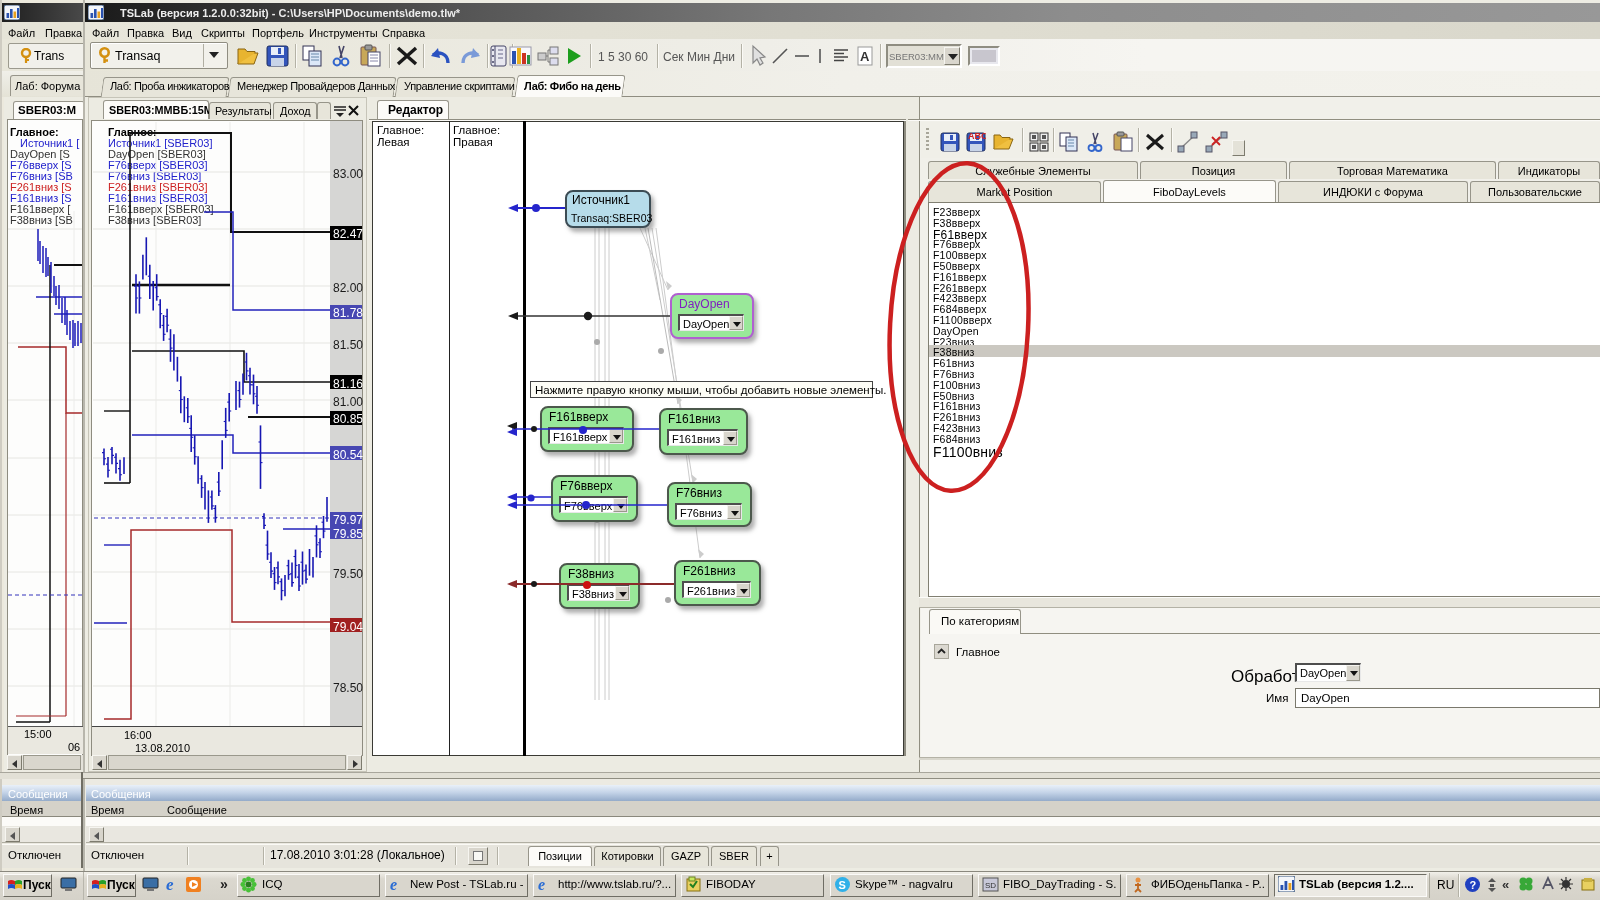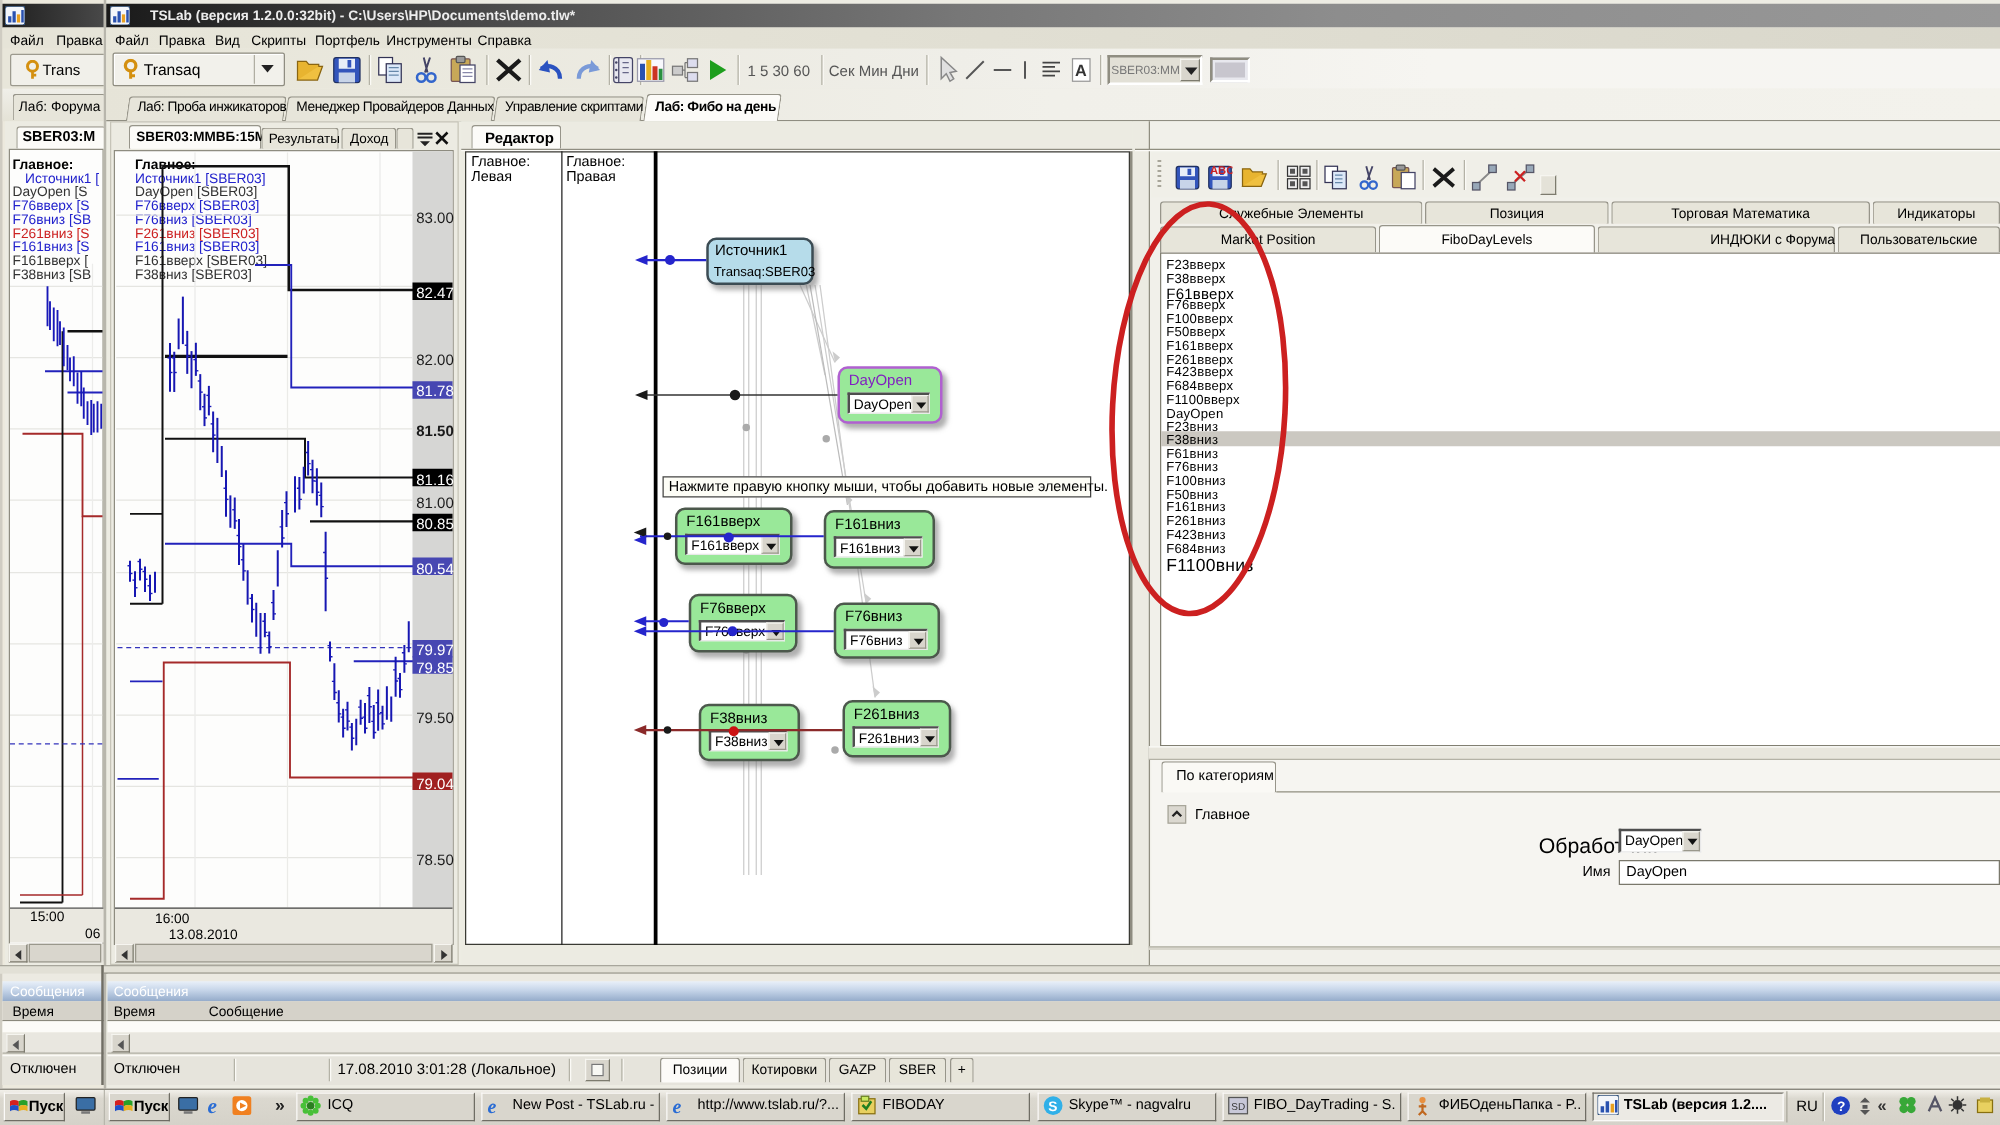--- a/index.html
+++ b/index.html
@@ -434,21 +434,21 @@
     <line x1="229.5" y1="401.2" x2="231.5" y2="401.2" stroke="#1818b8" stroke-width="1.1"></line>
     <line x1="231.5" y1="410.1" x2="233.5" y2="410.1" stroke="#1818b8" stroke-width="1.1"></line>
     <line x1="235.0" y1="376.0" x2="235.0" y2="400.8" stroke="#1717b2" stroke-width="1.6"></line>
   </svg>
 <div class="a" style="left:333px;top:166.5px;font-size:12px;color:#1a1a1a;font-weight:normal;white-space:nowrap;">83.00</div>
 <div class="a" style="left:330px;top:225.63200000000012px;width:32px;height:14px;background:#000;"></div>
 <div class="a" style="left:333px;top:227.13200000000012px;font-size:12px;color:#fff;font-weight:normal;white-space:nowrap;">82.47</div>
 <div class="a" style="left:333px;top:280.9px;font-size:12px;color:#1a1a1a;font-weight:normal;white-space:nowrap;">82.00</div>
 <div class="a" style="left:330px;top:304.56799999999987px;width:32px;height:14px;background:#4747b2;"></div>
 <div class="a" style="left:333px;top:306.06799999999987px;font-size:12px;color:#fff;font-weight:normal;white-space:nowrap;">81.78</div>
-<div class="a" style="left:333px;top:338.1px;font-size:12px;color:#1a1a1a;font-weight:bold;white-space:nowrap;">81.50</div>
+<div class="a" style="left:333px;top:338.1px;font-size:12px;color:#1a1a1a;font-weight:normal;white-space:nowrap;">81.50</div>
 <div class="a" style="left:330px;top:375.49600000000044px;width:32px;height:14px;background:#000;"></div>
 <div class="a" style="left:333px;top:376.99600000000044px;font-size:12px;color:#fff;font-weight:normal;white-space:nowrap;">81.16</div>
 <div class="a" style="left:333px;top:395.3px;font-size:12px;color:#1a1a1a;font-weight:normal;white-space:nowrap;">81.00</div>
 <div class="a" style="left:330px;top:410.96000000000066px;width:32px;height:14px;background:#000;"></div>
 <div class="a" style="left:333px;top:412.46000000000066px;font-size:12px;color:#fff;font-weight:normal;white-space:nowrap;">80.85</div>
 <div class="a" style="left:330px;top:446.4239999999993px;width:32px;height:14px;background:#4747b2;"></div>
 <div class="a" style="left:333px;top:447.9239999999993px;font-size:12px;color:#fff;font-weight:normal;white-space:nowrap;">80.54</div>
 <div class="a" style="left:330px;top:511.6320000000002px;width:32px;height:14px;background:#4747b2;"></div>
 <div class="a" style="left:333px;top:513.1320000000002px;font-size:12px;color:#fff;font-weight:normal;white-space:nowrap;">79.97</div>
 <div class="a" style="left:330px;top:525.3600000000007px;width:32px;height:14px;background:#4747b2;"></div>
@@ -646,21 +646,21 @@
 <div class="a" style="left:1140px;top:165px;width:147px;text-align:center;font-size:11px">Позиция</div>
 <div class="tab" style="left:1289px;top:161px;width:207px;height:18px"></div>
 <div class="a" style="left:1289px;top:165px;width:207px;text-align:center;font-size:11px">Торговая Математика</div>
 <div class="tab" style="left:1498px;top:161px;width:102px;height:18px"></div>
 <div class="a" style="left:1498px;top:165px;width:102px;text-align:center;font-size:11px">Индикаторы</div>
 <div class="tab" style="left:928px;top:181px;width:173px;height:21px"></div>
 <div class="a" style="left:928px;top:186px;width:173px;text-align:center;font-size:11px">Market Position</div>
 <div class="tab tabact" style="left:1103px;top:180px;width:173px;height:23px"></div>
 <div class="a" style="left:1103px;top:186px;width:173px;text-align:center;font-size:11px">FiboDayLevels</div>
 <div class="tab" style="left:1278px;top:181px;width:190px;height:21px"></div>
-<div class="a" style="left:1278px;top:186px;width:190px;text-align:right;font-size:11px">ИНДЮКИ с Форума</div>
+<div class="a" style="left:1278px;top:186px;width:190px;text-align:center;font-size:11px">ИНДЮКИ с Форума</div>
 <div class="tab" style="left:1470px;top:181px;width:130px;height:21px"></div>
 <div class="a" style="left:1470px;top:186px;width:130px;text-align:center;font-size:11px">Пользовательские</div>
 <div class="a" style="left:928px;top:202px;width:672px;height:395px;background:#fff;border:1px solid #817f72;border-right:none;"></div>
 <div class="a" style="left:933px;top:206px;font-size:10.5px;color:#000;font-weight:normal;white-space:nowrap;letter-spacing:.2px;">F23вверх</div>
 <div class="a" style="left:933px;top:216.8px;font-size:10.5px;color:#000;font-weight:normal;white-space:nowrap;letter-spacing:.2px;">F38вверх</div>
 <div class="a" style="left:933px;top:227.60000000000002px;font-size:12px;color:#000;font-weight:normal;white-space:nowrap;letter-spacing:.2px;">F61вверх</div>
 <div class="a" style="left:933px;top:238.40000000000003px;font-size:10.5px;color:#000;font-weight:normal;white-space:nowrap;letter-spacing:.2px;">F76вверх</div>
 <div class="a" style="left:933px;top:249.20000000000005px;font-size:10.5px;color:#000;font-weight:normal;white-space:nowrap;letter-spacing:.2px;">F100вверх</div>
 <div class="a" style="left:933px;top:260.00000000000006px;font-size:10.5px;color:#000;font-weight:normal;white-space:nowrap;letter-spacing:.2px;">F50вверх</div>
 <div class="a" style="left:933px;top:270.80000000000007px;font-size:10.5px;color:#000;font-weight:normal;white-space:nowrap;letter-spacing:.2px;">F161вверх</div>

